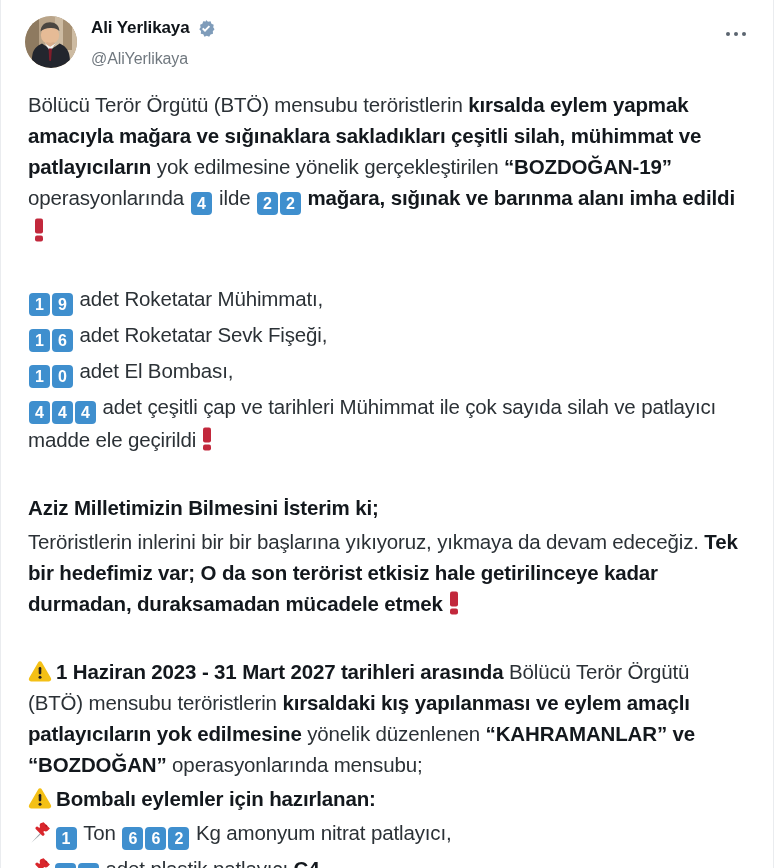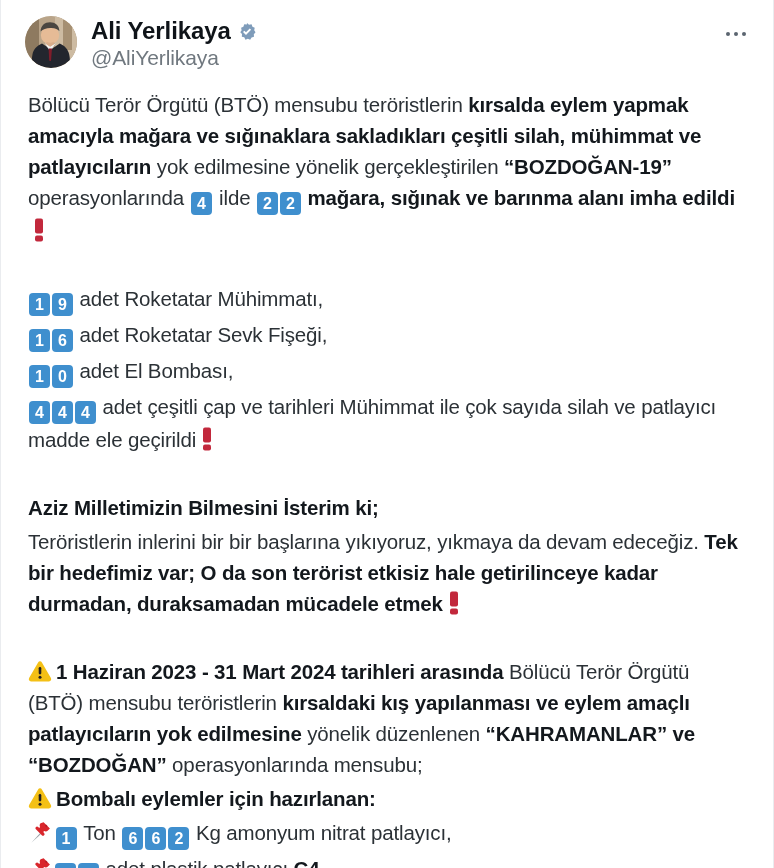--- a/index.html
+++ b/index.html
@@ -50,37 +50,37 @@
     margin-left: 14px;
     margin-top: 7px;
     line-height: 1.18;
   }
   .display-name-row {
     display: flex;
     align-items: center;
     gap: 6px;
   }
   .display-name {
-    font-size: 24px;
+    font-size: 17px;
     font-weight: bold;
     color: #0f1419;
     letter-spacing: -0.1px;
   }
   .verified-badge {
     width: 20px;
     height: 20px;
     display: inline-block;
     flex: 0 0 20px;
     margin-top: 2px;
   }
   .verified-badge svg { display:block; width:20px; height:20px; }
   .handle {
-    font-size: 21px;
+    font-size: 16px;
     color: #70787f;
-    margin-top: 1px;
+    margin-top: 11px;
     letter-spacing: -0.1px;
   }
 
   .more-button {
     position: absolute;
     right: -2px;
     top: 12px;
     width: 34px;
     height: 24px;
     display: flex;
@@ -233,21 +233,21 @@
           </svg></span>
     </p>
 
     <div class="para-gap"></div>
 
     <p>
       <span class="emoji emoji-warn"><svg viewBox="0 0 24 22" xmlns="http://www.w3.org/2000/svg">
             <path d="M12 1.3c.8 0 1.5.4 1.9 1.1l9 15.6c.9 1.5-.2 3.4-1.9 3.4H3c-1.7 0-2.8-1.9-1.9-3.4l9-15.6c.4-.7 1.1-1.1 1.9-1.1z" fill="#f4c016"></path>
             <rect x="10.7" y="7" width="2.6" height="7.4" rx="1.3" fill="#231f20"></rect>
             <circle cx="12" cy="17.3" r="1.5" fill="#231f20"></circle>
-          </svg></span><b>1 Haziran 2023 - 31 Mart 2024 tarihleri arasında</b><span> Bölücü Terör Örgütü (BTÖ) mensubu teröristlerin </span><b>kırsaldaki kış yapılanması ve eylem amaçlı patlayıcıların yok edilmesine</b><span> yönelik düzenlenen </span><b>“KAHRAMANLAR” ve “BOZDOĞAN”</b><span> operasyonlarında mensubu;</span>
+          </svg></span><b>1 Haziran 2023 - 31 Mart 2027 tarihleri arasında</b><span> Bölücü Terör Örgütü (BTÖ) mensubu teröristlerin </span><b>kırsaldaki kış yapılanması ve eylem amaçlı patlayıcıların yok edilmesine</b><span> yönelik düzenlenen </span><b>“KAHRAMANLAR” ve “BOZDOĞAN”</b><span> operasyonlarında mensubu;</span>
     </p>
 
     <p>
       <span class="emoji emoji-warn"><svg viewBox="0 0 24 22" xmlns="http://www.w3.org/2000/svg">
             <path d="M12 1.3c.8 0 1.5.4 1.9 1.1l9 15.6c.9 1.5-.2 3.4-1.9 3.4H3c-1.7 0-2.8-1.9-1.9-3.4l9-15.6c.4-.7 1.1-1.1 1.9-1.1z" fill="#f4c016"></path>
             <rect x="10.7" y="7" width="2.6" height="7.4" rx="1.3" fill="#231f20"></rect>
             <circle cx="12" cy="17.3" r="1.5" fill="#231f20"></circle>
           </svg></span><b>Bombalı eylemler için hazırlanan:</b>
     </p>
 

